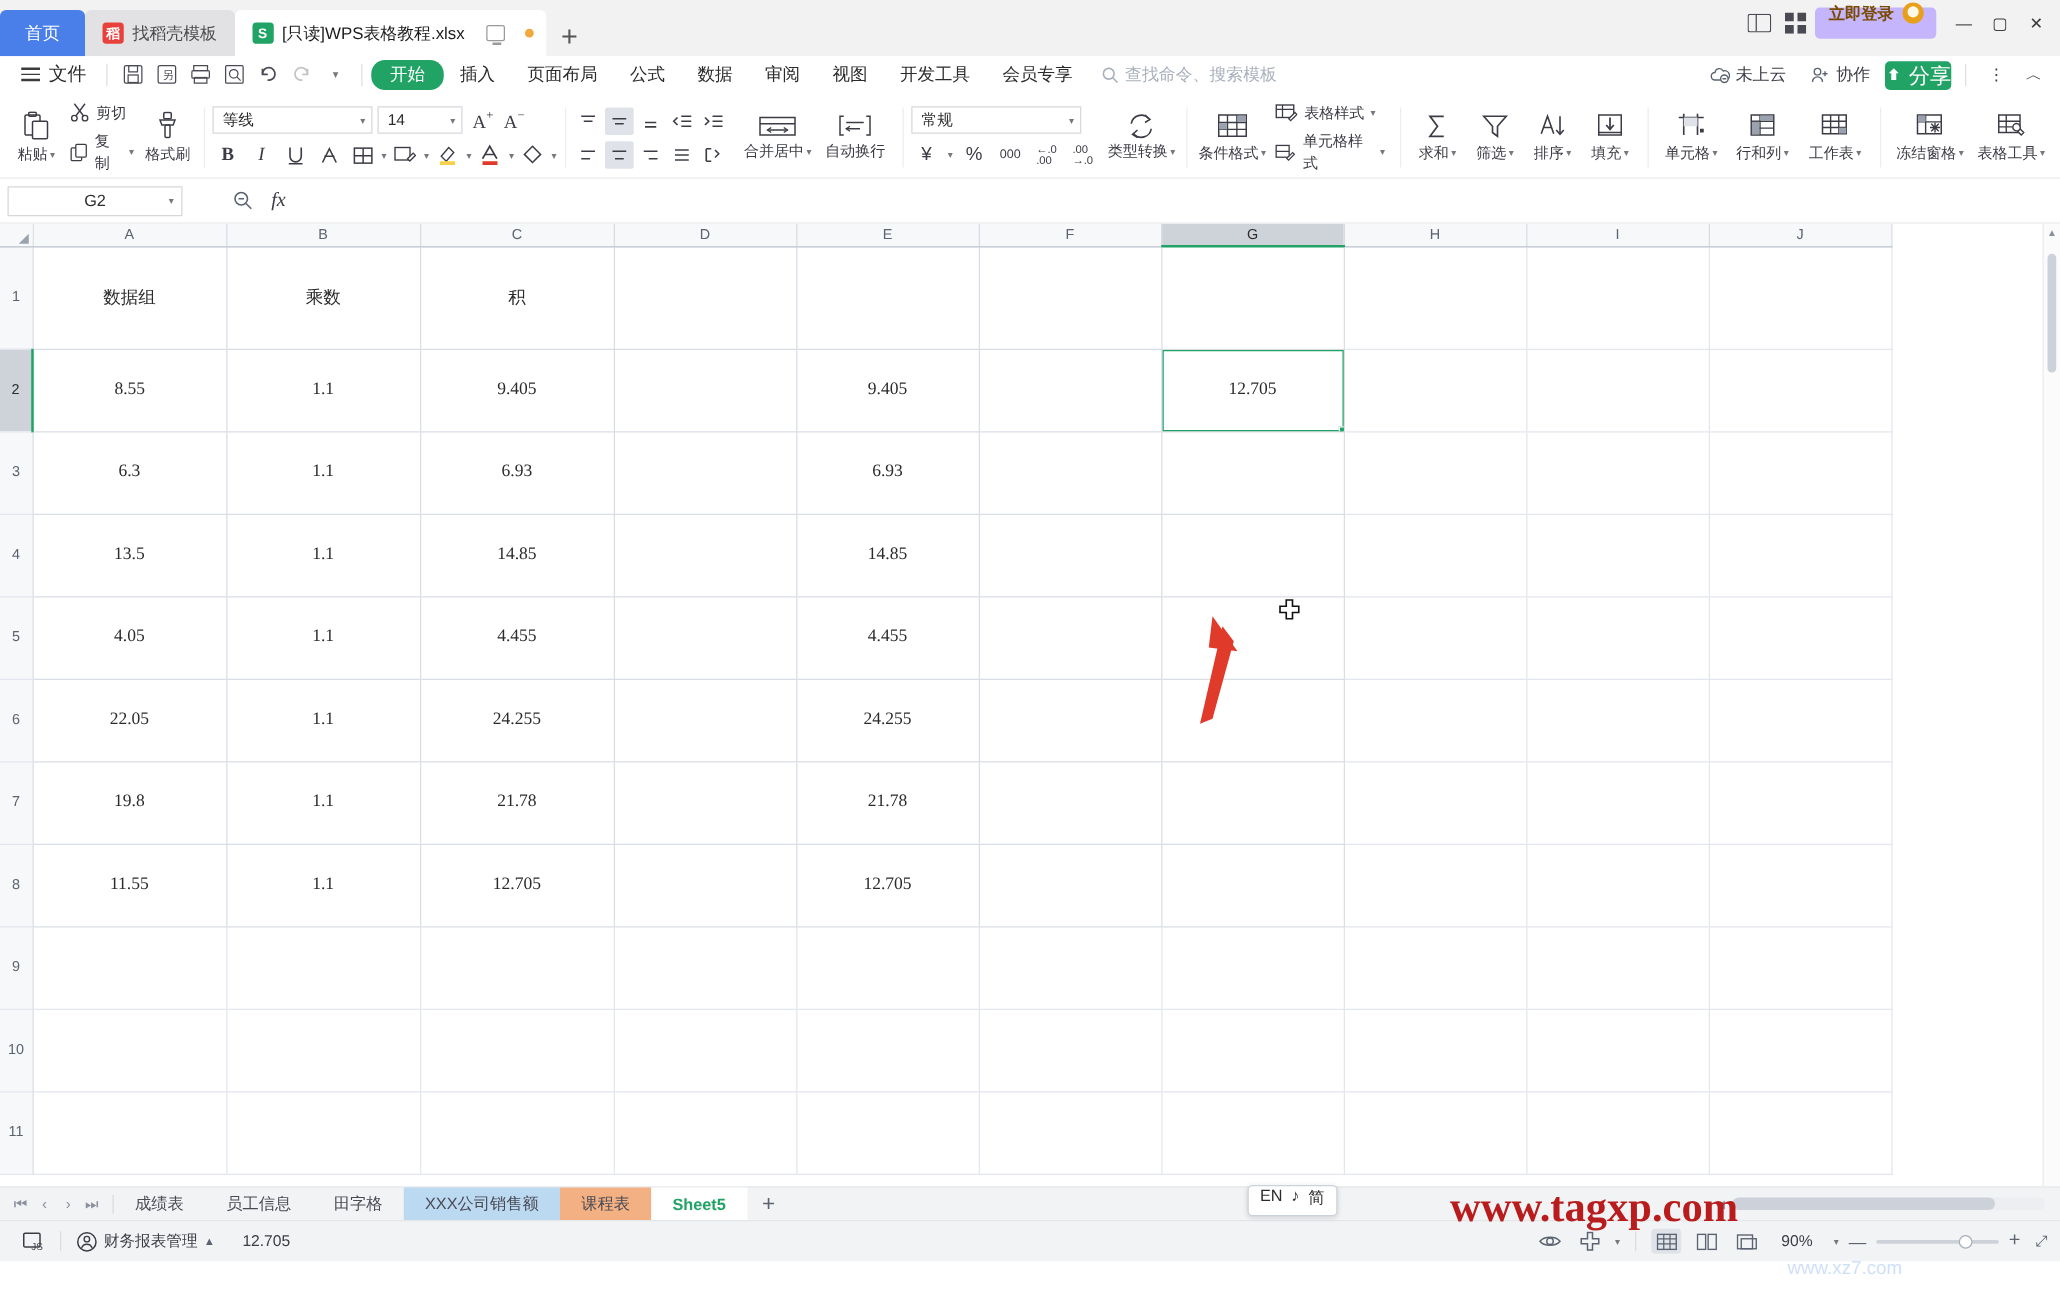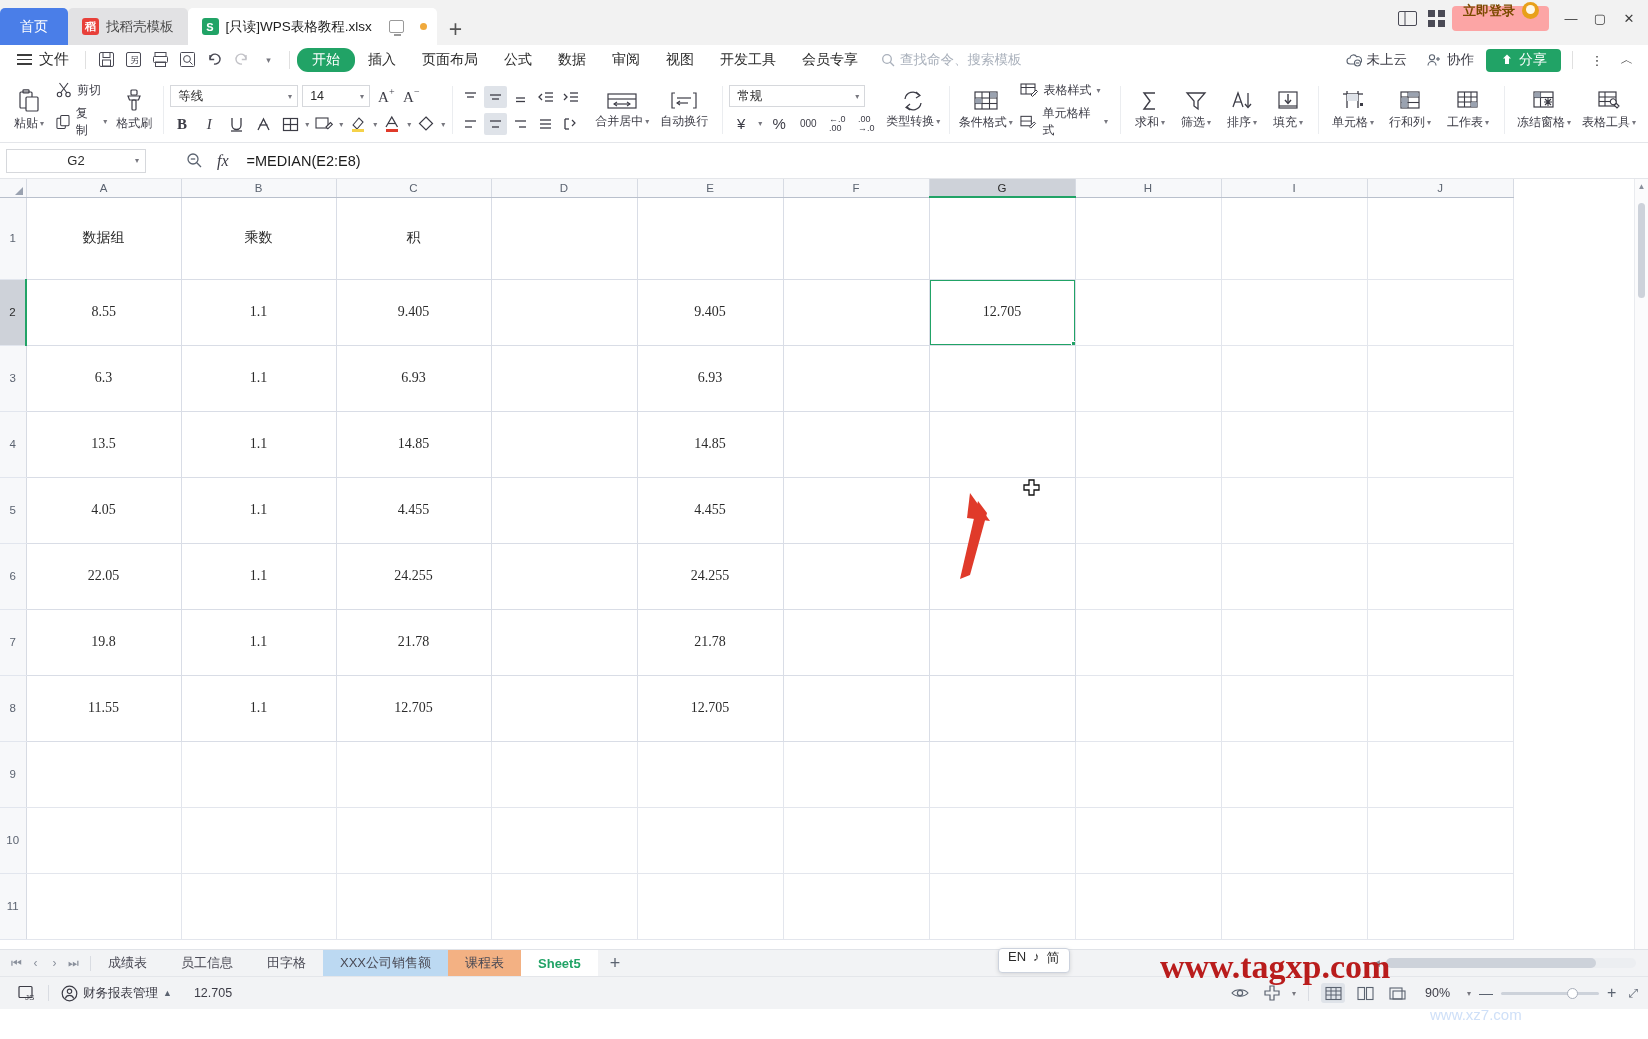--- a/index.html
+++ b/index.html
@@ -29,42 +29,42 @@
   .ic-red{background:#e8403a;}
   .ic-green{background:#21a366;}
   .tab-monitor{ width:15px;height:13px;border:1.4px solid #9a9a9a;border-radius:2px;margin-left:10px;position:relative;}
   .tab-monitor::after{content:"";position:absolute;left:4px;bottom:-4px;width:7px;height:2px;background:#9a9a9a;}
   .tab-dot{ width:7px;height:7px;border-radius:50%;background:#f0a93c;margin-left:9px;}
   .newtab{ font-size:23px;color:#555;padding:0 12px 4px 12px; line-height:1; }
   .tb-right{ position:absolute;right:6px;top:6px;display:flex;align-items:center;gap:3px; }
   .tb-btn{ width:26px;height:24px;display:flex;align-items:center;justify-content:center;color:#3c3c3c;font-size:13px;}
   .tb-btn svg{display:block}
   .login-btn{
-    background:#fca5a5;color:#7a4a00;font-size:13px;border-radius:4px;
+    background:#c4b5fd;color:#7a4a00;font-size:13px;border-radius:4px;
     height:25px;display:flex;align-items:center;padding:0 10px 16px 11px;gap:7px;margin-right:6px;font-weight:bold;
   }
   .login-av{width:17px;height:17px;border-radius:50%;background:#e8a01a;display:inline-block;position:relative;}
   .login-av::after{content:"";position:absolute;left:4px;top:3px;width:9px;height:9px;border-radius:50%;background:#fff8e6;}
   
   .menubar{
     height:30px;background:#fff;display:flex;align-items:center;padding:0 8px;position:relative;
     border-bottom:1px solid #fff;
   }
   .mfile{display:flex;align-items:center;gap:7px;font-size:15px;color:#2b2b2b;padding:0 9px;}
   .hamb{display:inline-flex;flex-direction:column;gap:3px;}
   .hamb i{display:block;width:15px;height:1.6px;background:#3c3c3c;}
   .qsep{width:1px;height:18px;background:#e0e0e0;margin:0 7px;}
   .qicon{width:27px;height:24px;display:flex;align-items:center;justify-content:center;color:#4a4a55;}
   .qicon.dim{color:#c3c3c8;}
   .mitem{font-size:14px;color:#2b2b2b;padding:3px 13px;border-radius:3px;}
   .mitem.act{background:#21a366;color:#fff;border-radius:11px;padding:3px 15px;}
   .msearch{display:flex;align-items:center;gap:5px;color:#a9b0bb;font-size:13.5px;margin-left:10px;}
   .mright{position:absolute;right:8px;top:0;height:30px;display:flex;align-items:center;gap:4px;}
   .mr-item{display:flex;align-items:center;gap:5px;font-size:13.5px;color:#3c3c46;padding:0 8px;}
-  .share-btn{background:#21a366;color:#fff;border-radius:4px;height:23px;display:flex;align-items:center;gap:5px;padding:0 14px;font-size:14px;}
+  .share-btn{background:#21a366;color:#fff;border-radius:4px;height:23px;display:flex;align-items:center;gap:5px;padding:0 0;font-size:17px;}
   
   .ribbon{height:68px;background:#fff;display:flex;align-items:stretch;border-bottom:1px solid #e4e6ea;padding:3px 0 0 0;}
   .rgroup{display:flex;align-items:center;padding:0 7px;position:relative;}
   .rgroup + .rgroup::before{content:"";position:absolute;left:0;top:8px;bottom:8px;width:1px;background:#ebedf0;}
   .bigbtn{display:flex;flex-direction:column;align-items:center;justify-content:center;width:46px;height:60px;gap:2px;font-size:12px;color:#3c3c46;}
   .bigbtn .lbl{display:flex;align-items:center;gap:2px;}
   .caret{font-size:8px;color:#77777f;}
   .stackcol{display:flex;flex-direction:column;justify-content:center;height:60px;gap:2px;}
   .smallbtn{display:flex;align-items:center;gap:5px;font-size:12px;color:#3c3c46;padding:2px 5px;border-radius:3px;}
   .fsel{border:1px solid #d6d8dc;height:22px;display:flex;align-items:center;justify-content:space-between;padding:0 5px 0 7px;font-size:12.5px;color:#2b2b2b;background:#fff;}
@@ -705,21 +705,20 @@
   <div class="fb-icons">
     <span>
       <svg width="17" height="17" viewBox="0 0 17 17">
           <circle cx="7" cy="7" r="5" fill="none" stroke="#5b6370" stroke-width="1.3"></circle>
           <line x1="4.8" y1="7" x2="9.2" y2="7" stroke="#5b6370" stroke-width="1.3"></line>
           <line x1="10.8" y1="10.8" x2="15" y2="15" stroke="#5b6370" stroke-width="1.3"></line>
         </svg>
     </span>
     <span class="fx">fx</span>
   </div>
-  <div class="finput">=MEDIAN(E2:E8)</div>
 </div>
 
 <div class="gridwrap">
   <table class="grid">
     <tbody>
         <tr>
       <th class="corner"></th>
       <th class="hdrcell" style="width:155px">A</th>
       <th class="hdrcell" style="width:155px">B</th>
       <th class="hdrcell" style="width:155px">C</th>

